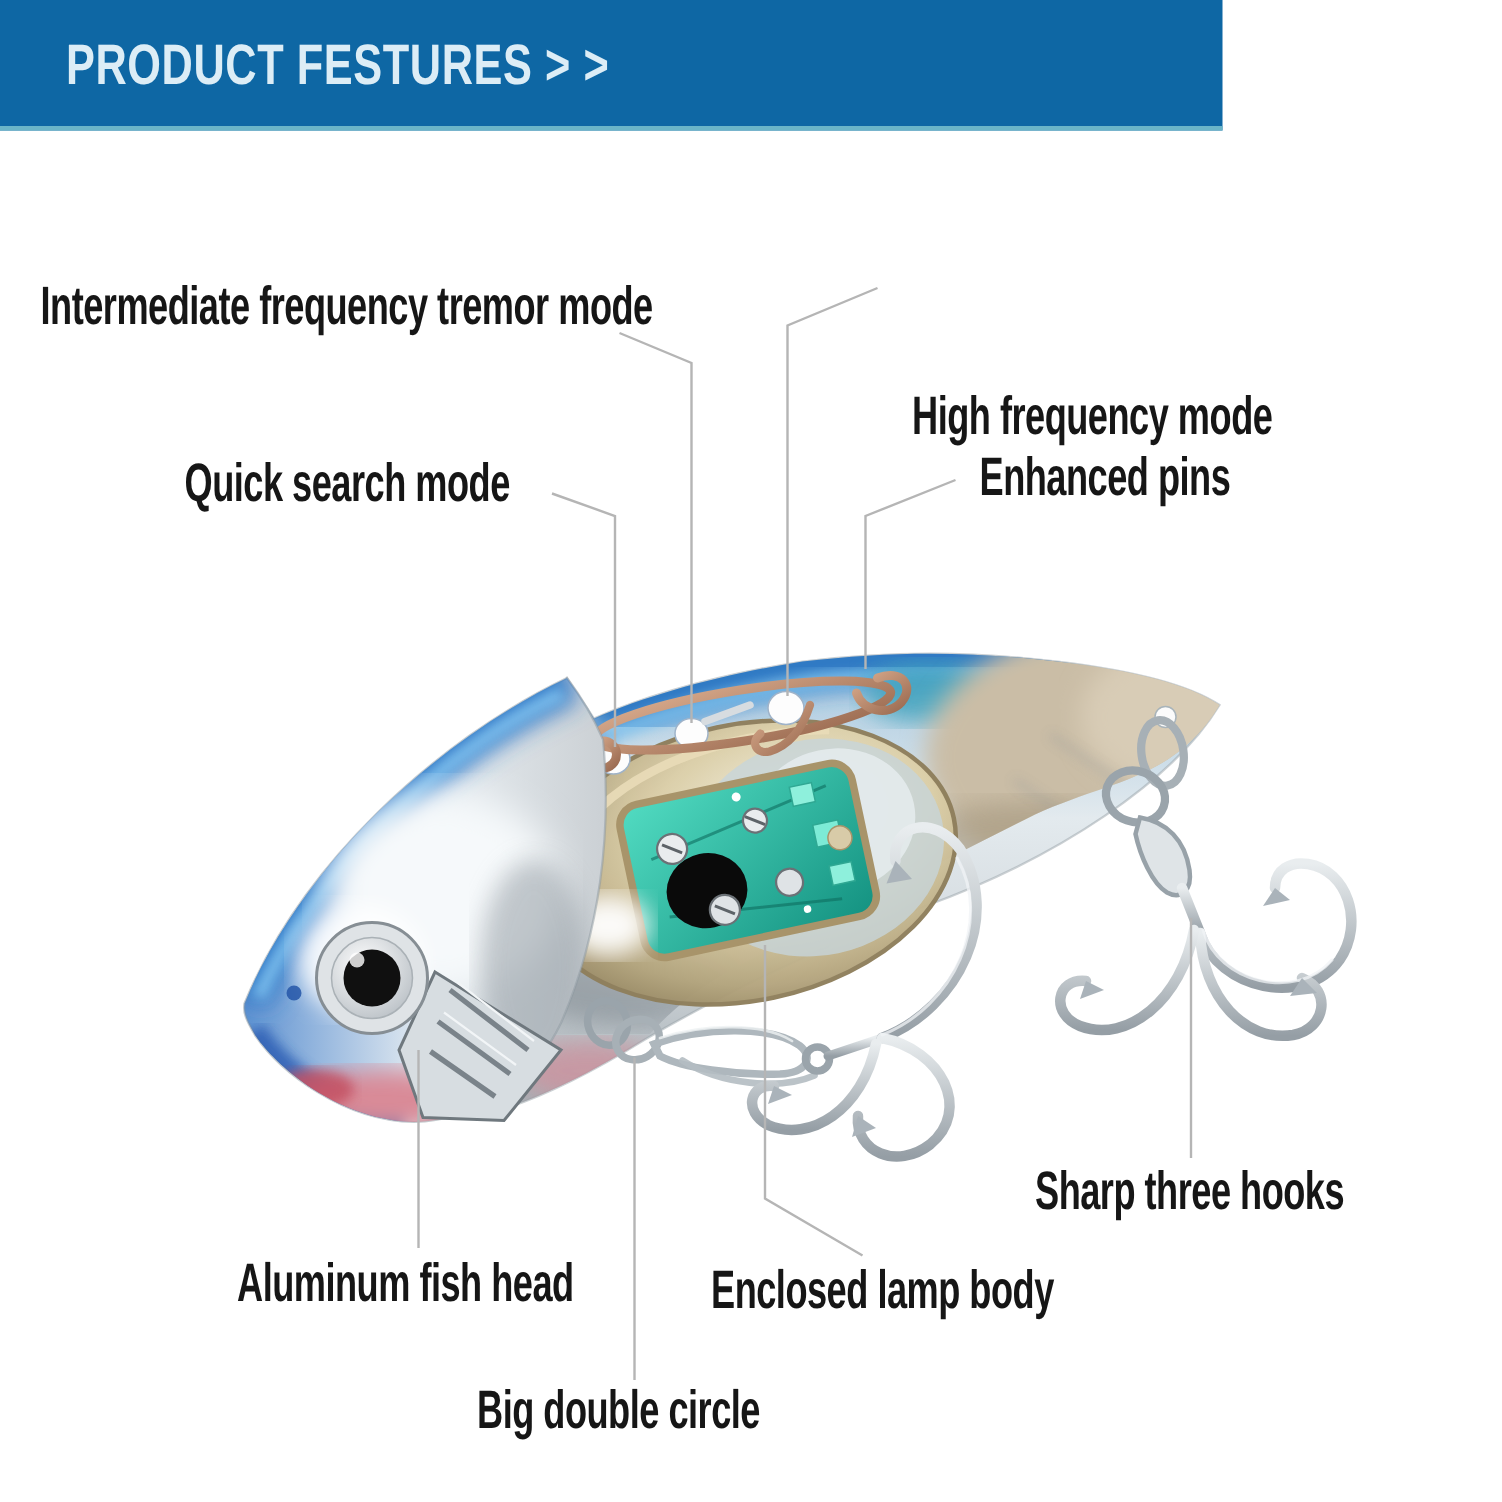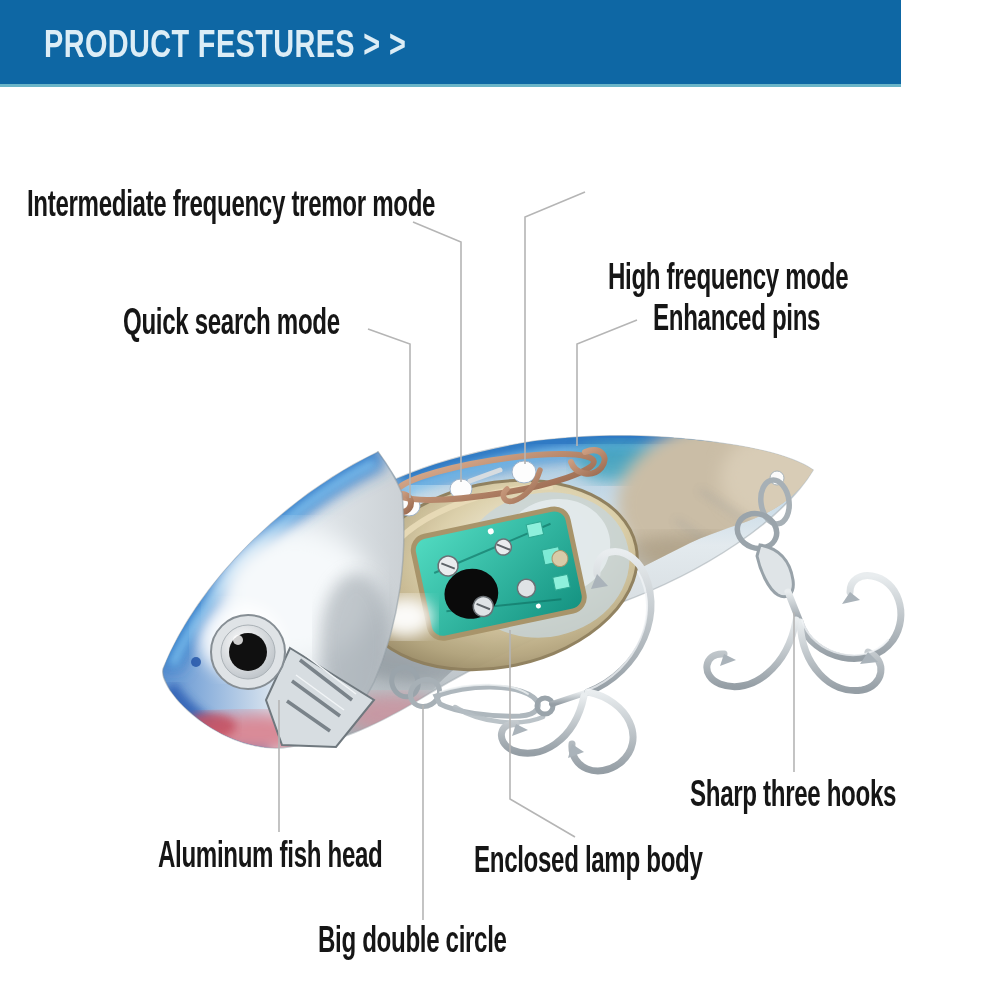--- a/index.html
+++ b/index.html
@@ -3,21 +3,21 @@
 <meta charset="utf-8">
 <style>
   html,body{margin:0;padding:0;background:#ffffff;}
   .page{
     position:relative;width:1001px;height:1001px;overflow:hidden;
     background:#ffffff;font-family:"Liberation Sans",sans-serif;
     --header_bg:#0e67a4;--header_accent:#6ab5c8;--header_text:#dcedf6;
     --label_text:#161616;--callout_line:#b5b5b5;
   }
   .header{
-    position:absolute;top:0;left:0;width:901px;height:84px;
+    position:absolute;top:0;left:0;width:815px;height:84px;
     background:var(--header_bg);border-bottom:3px solid var(--header_accent);
   }
   .header-title{
     position:absolute;left:44px;top:23px;font-size:38px;font-weight:bold;
     color:var(--header_text);white-space:nowrap;letter-spacing:0.5px;
     transform:scaleX(0.76);transform-origin:0 0;
   }
   .label{
     position:absolute;font-size:36px;font-weight:bold;letter-spacing:-0.5px;
     color:var(--label_text);white-space:nowrap;

